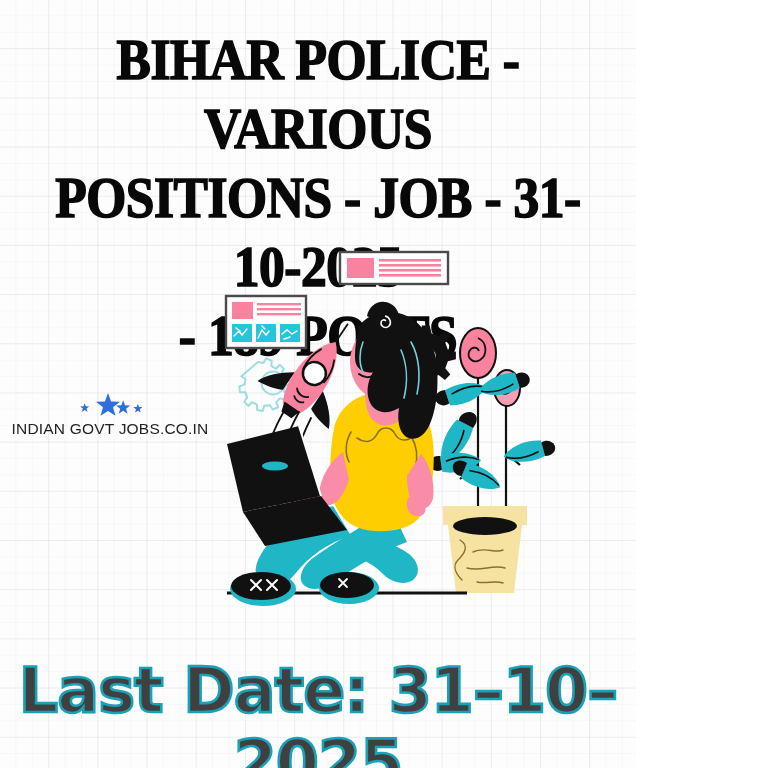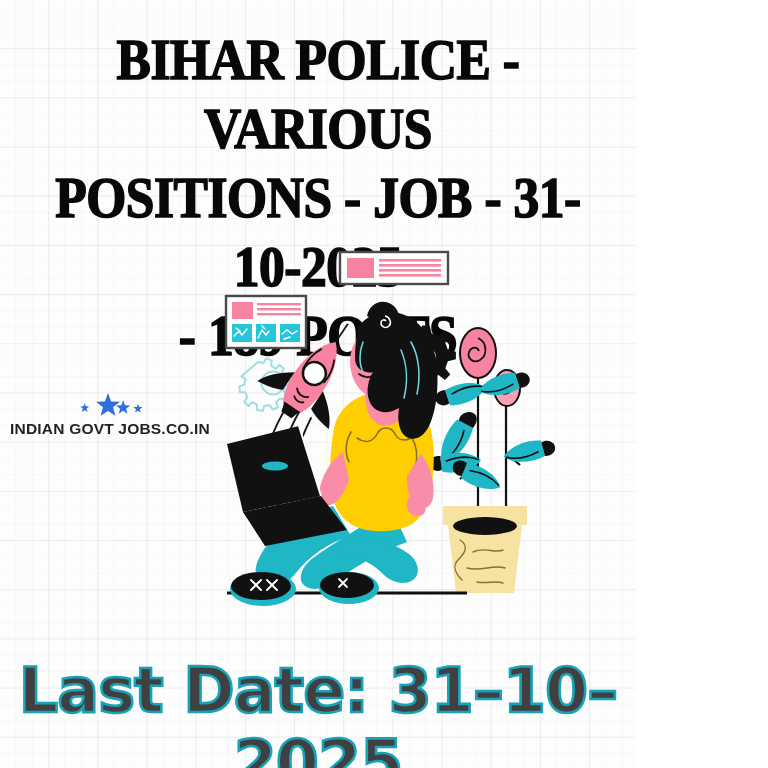--- a/index.html
+++ b/index.html
@@ -45,21 +45,21 @@
   }
   
   #logo{
     position:absolute;left:6px;top:392px;width:208px;
     text-align:center;
   }
   #logo-stars{display:block;height:26px;line-height:0;}
   #logo-text{
     display:block;
     font-family:"Liberation Sans",sans-serif;
-    font-weight:bold;
+    font-weight:normal;
     font-size:15.5px;
     letter-spacing:.2px;
     color:#232323;
     white-space:nowrap;
     margin-top:2px;
   }
   
   #lastdate{
     position:absolute;left:0;right:0;top:655px;
     text-align:center;

